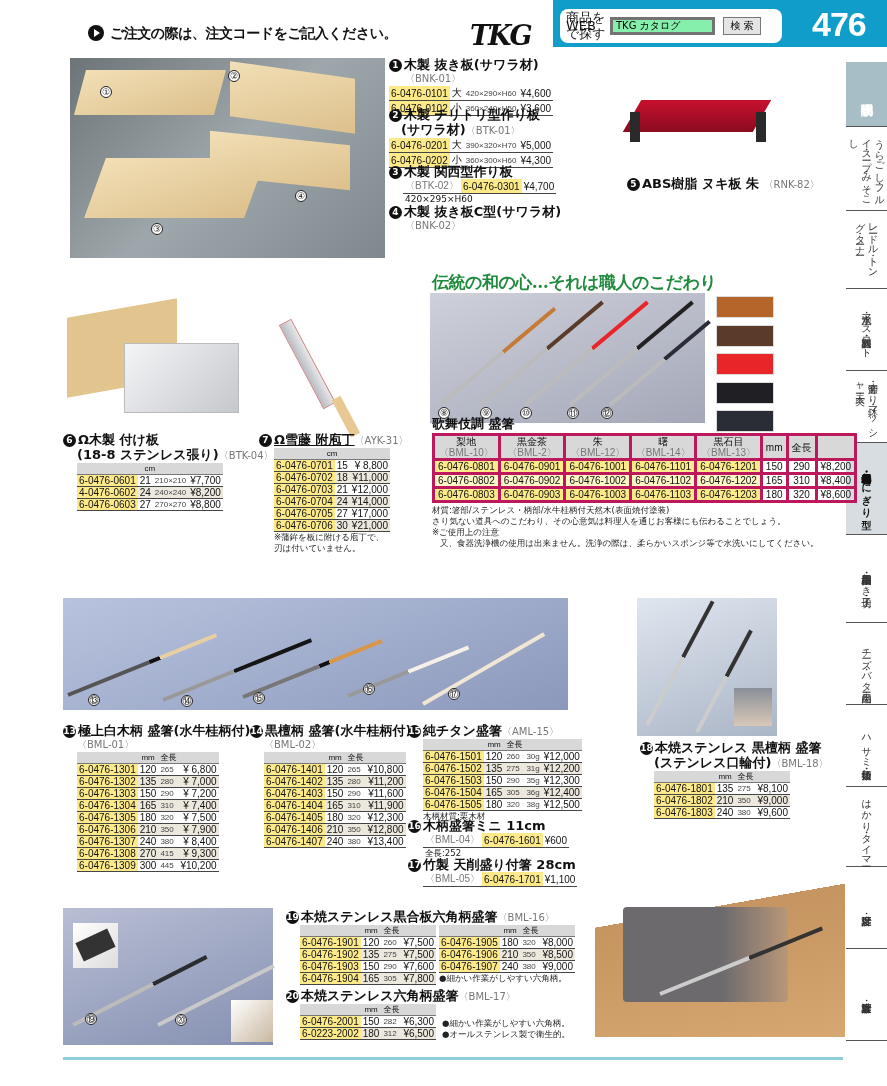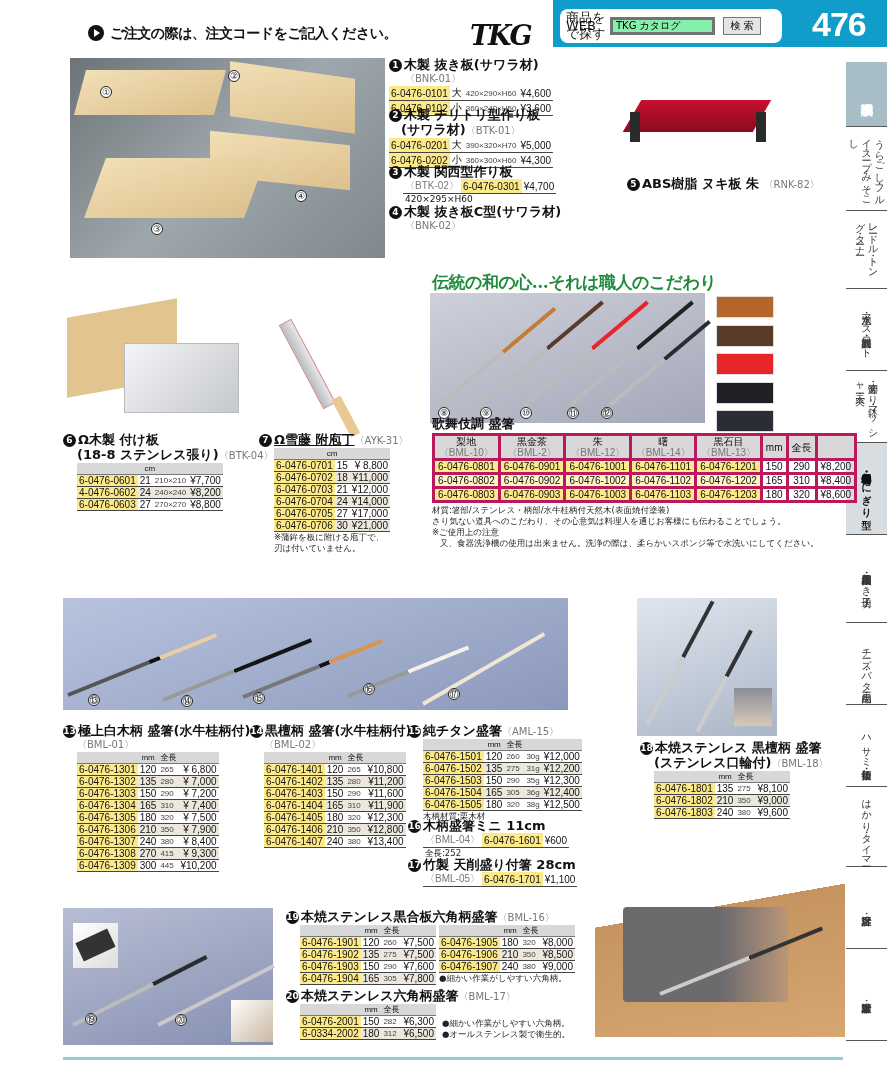--- a/index.html
+++ b/index.html
@@ -684,21 +684,21 @@
           </tr>
         </thead>
       <tbody>
       <tr>
             <td class="c">6-0476-2001</td>
             <td>150</td>
             <td class="sz">282</td>
             <td class="pr">¥6,300</td>
           </tr>
       <tr class="alt">
-            <td class="c">6-0334-2002</td>
+            <td class="c">6-0223-2002</td>
             <td>180</td>
             <td class="sz">312</td>
             <td class="pr">¥6,500</td>
           </tr>
     </tbody>
       </table>
     <div class="note">
       <div>●細かい作業がしやすい六角柄。</div>
       <div>●オールステンレス製で衛生的。</div>
     </div>

